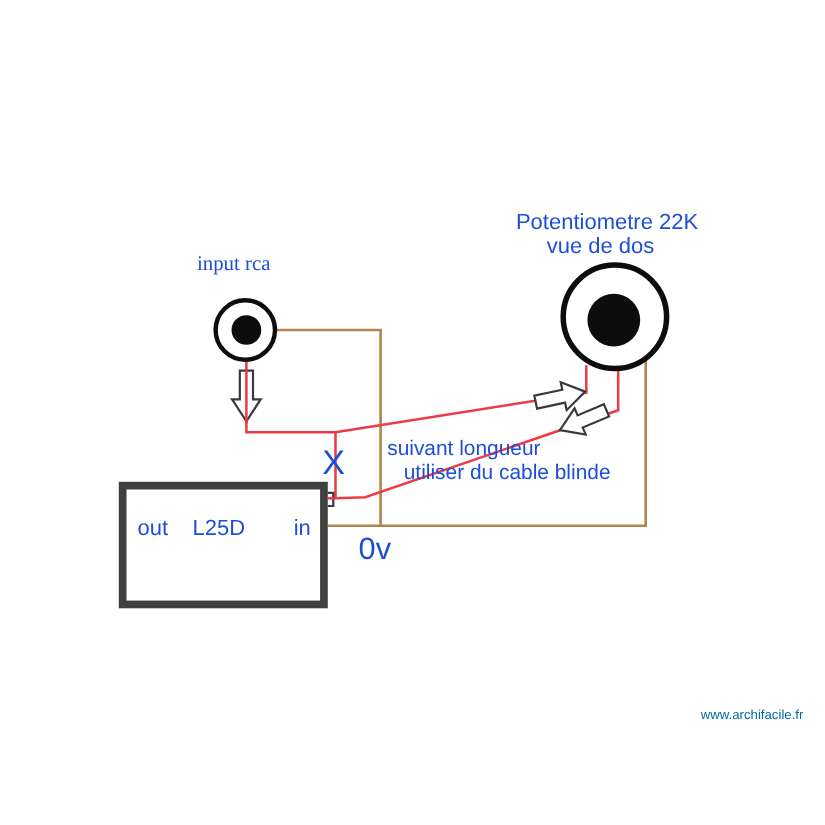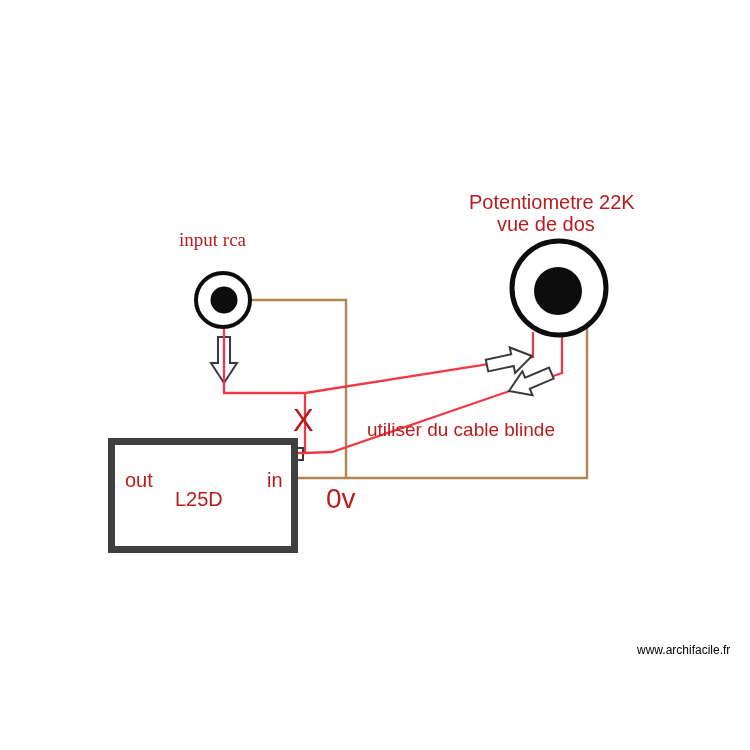--- a/index.html
+++ b/index.html
@@ -1,36 +1,36 @@
 <!DOCTYPE html>
 <html><head>
 <meta charset="utf-8">
 <style>
   html,body{margin:0;padding:0;background:#fff;}
   .canvas{
     position:relative;width:750px;height:750px;background:#fff;overflow:hidden;
     font-family:"Liberation Sans","DejaVu Sans",sans-serif;color:#111;
   }
   .canvas svg{position:absolute;left:0;top:0;}
-  .lbl{position:absolute;white-space:nowrap;color:#b91c1c;}
+  .lbl{position:absolute;white-space:nowrap;color:#1d4ed8;}
   .lbl-input{left:179px;top:229px;font-size:19px;font-family:Liberation Serif, serif;}
   .lbl-pot1{left:469px;top:191px;font-size:20px;}
   .lbl-pot2{left:497px;top:213px;font-size:20px;text-align:right;}
   .lbl-note1{left:352px;top:398px;font-size:19px;}
   .lbl-note2{left:352px;top:419px;font-size:19px;margin-left:15px;}
   .lbl-0v{left:326px;top:483px;font-size:28px;}
   .lbl-x{left:293px;top:403px;font-size:31px;font-weight:500;}
-  .watermark{left:637px;top:643px;font-size:12px;color:#000000;}
+  .watermark{left:637px;top:643px;font-size:12px;color:#0369a1;}
   .amp-box{
     position:absolute;left:108px;top:438px;width:190px;height:115px;
     border:7px solid #404040;background:#fff;box-sizing:border-box;text-decoration:underline;
   }
   .amp-box .lbl{font-size:20px;top:24px;}
   .amp-out{left:10px;}
-  .amp-model{left:60px;margin-top:19px;}
+  .amp-model{left:60px;}
   .amp-in{left:152px;}
 </style>
 </head>
 <body>
 
 <div class="canvas">
 
   <svg width="750" height="750" viewBox="0 0 750 750">
 
     <polyline points="251,300 346,300 346,477" fill="none" stroke-width="2.4" stroke="#b08550"></polyline>
@@ -57,17 +57,18 @@
 
   <div class="amp-box">
     <span class="lbl amp-out">out</span>
     <span class="lbl amp-model">L25D</span>
     <span class="lbl amp-in">in</span>
   </div>
 
   <div class="lbl lbl-input">input rca</div>
   <div class="lbl lbl-pot1">Potentiometre 22K</div>
   <div class="lbl lbl-pot2">vue de dos</div>
+  <div class="lbl lbl-note1">suivant longueur</div>
   <div class="lbl lbl-note2">utiliser du cable blinde</div>
   <div class="lbl lbl-0v">0v</div>
   <div class="lbl lbl-x">X</div>
   <div class="lbl watermark">www.archifacile.fr</div>
 </div>
 
 </body></html>

